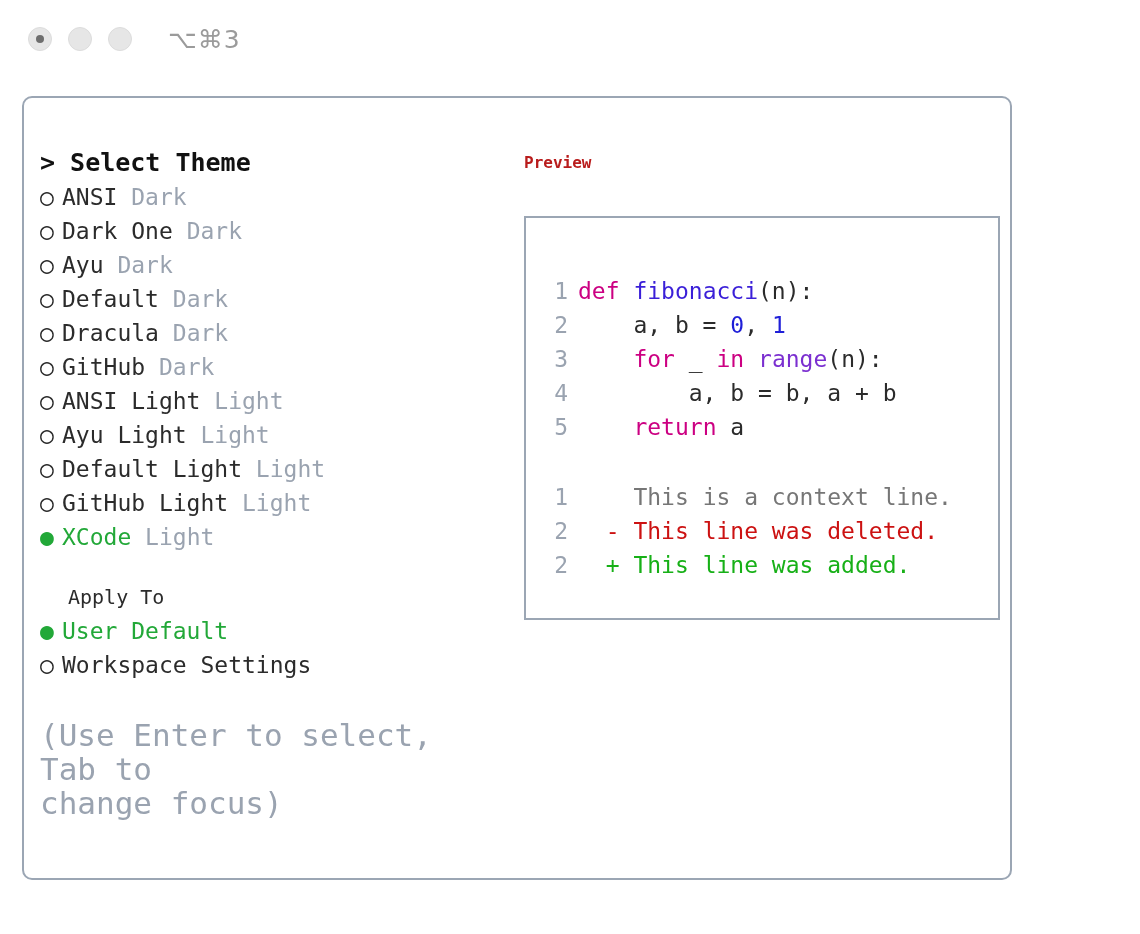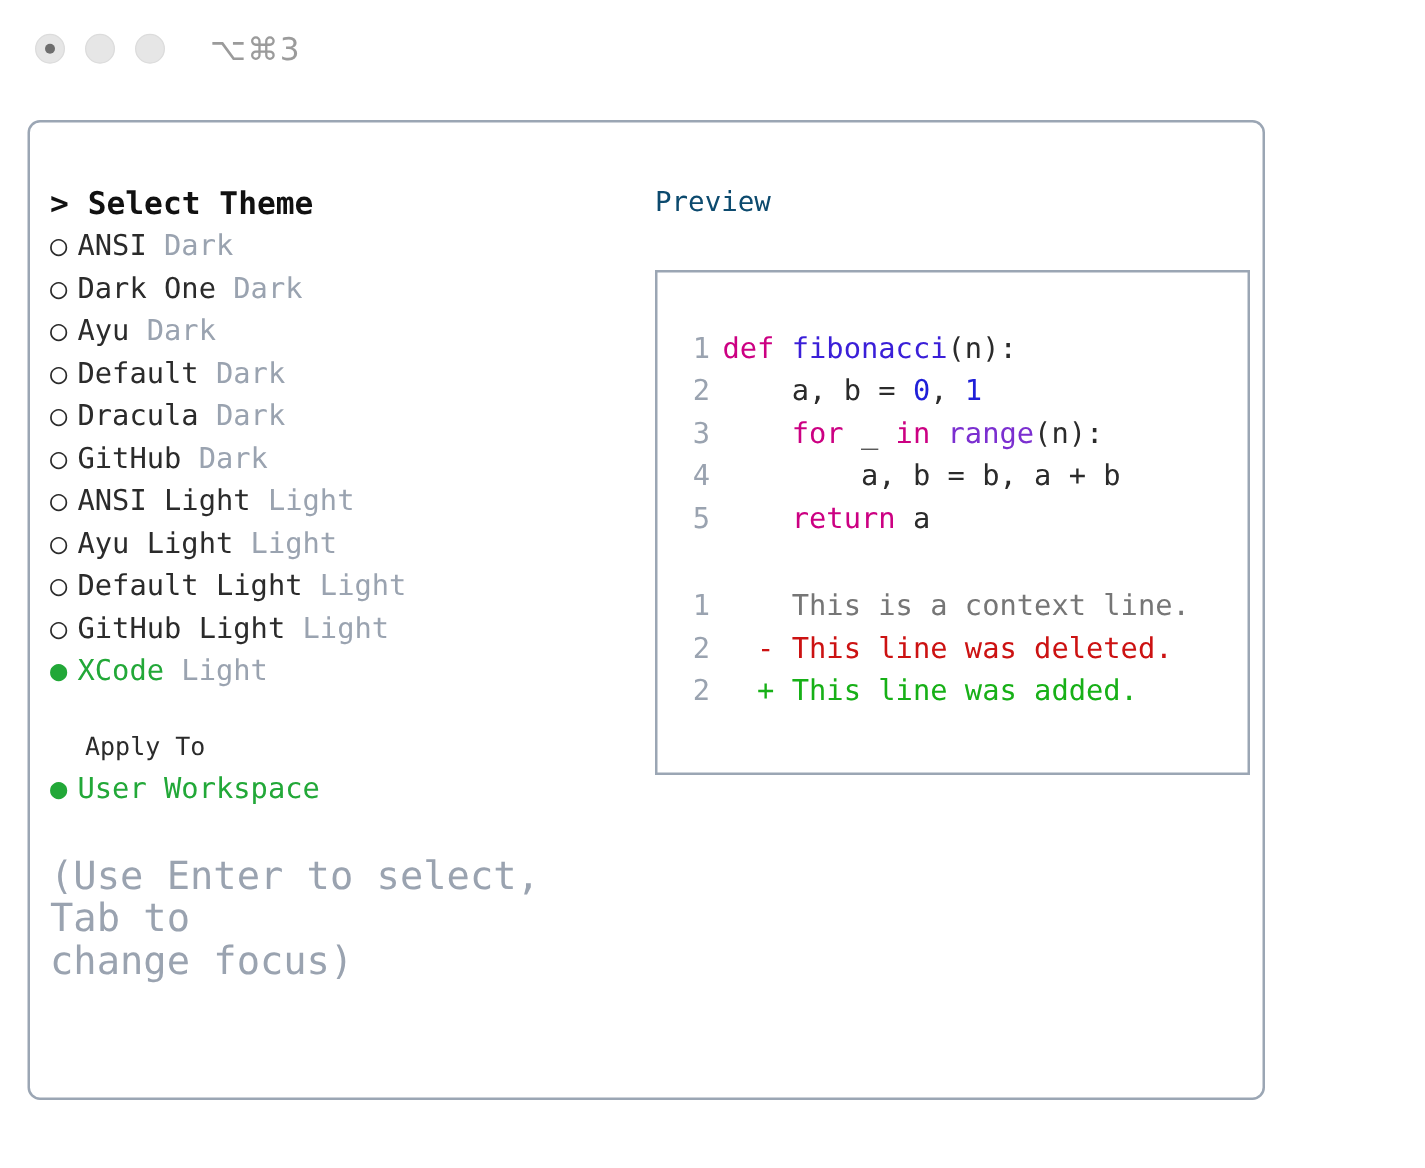--- a/index.html
+++ b/index.html
@@ -137,33 +137,33 @@
   }
 
   
   .right {
     position: absolute;
     left: 500px;
     top: 48px;
     width: 470px;
   }
   .preview-title {
-    font-size: 22px;
-    font-weight: normal;
-    color: #0c4a6e;
+    font-size: 16px;
+    font-weight: bold;
+    color: #b91c1c;
     line-height: 34px;
   }
   .preview-box {
     margin-top: 36px;
     width: 476px;
     height: 404px;
     border: 2px solid #9ba6b4;
     background: #ffffff;
     box-sizing: border-box;
-    padding: 44px 0 0 20px;
+    padding: 56px 0 0 20px;
   }
   .code-line {
     font-size: 23px;
     line-height: 34px;
     white-space: pre;
     color: #2b2b2b;
   }
   .ln {
     color: #9aa3b0;
     display: inline-block;
@@ -215,21 +215,22 @@
             <div class="opt"><span class="bullet">○</span><span>Default Light</span><span class="tag"> Light</span></div>
             <div class="opt"><span class="bullet">○</span><span>GitHub Light</span><span class="tag"> Light</span></div>
             <div class="opt sel"><span class="bullet">●</span><span>XCode</span><span class="tag"> Light</span></div>
           </div>
 
         <div class="spacer-sm"></div>
 
         <div class="section-label">Apply To</div>
 
         <div id="apply-list">
-            <div class="opt sel"><span class="bullet">●</span><span>User Workspace</span></div>
+            <div class="opt sel"><span class="bullet">●</span><span>User Default</span></div>
+            <div class="opt"><span class="bullet">○</span><span>Workspace Settings</span></div>
           </div>
 
         <div class="spacer-md"></div>
 
         <div class="hint">
           <div>(Use Enter to select, Tab to</div>
           <div>change focus)</div>
         </div>
       </div>
 

